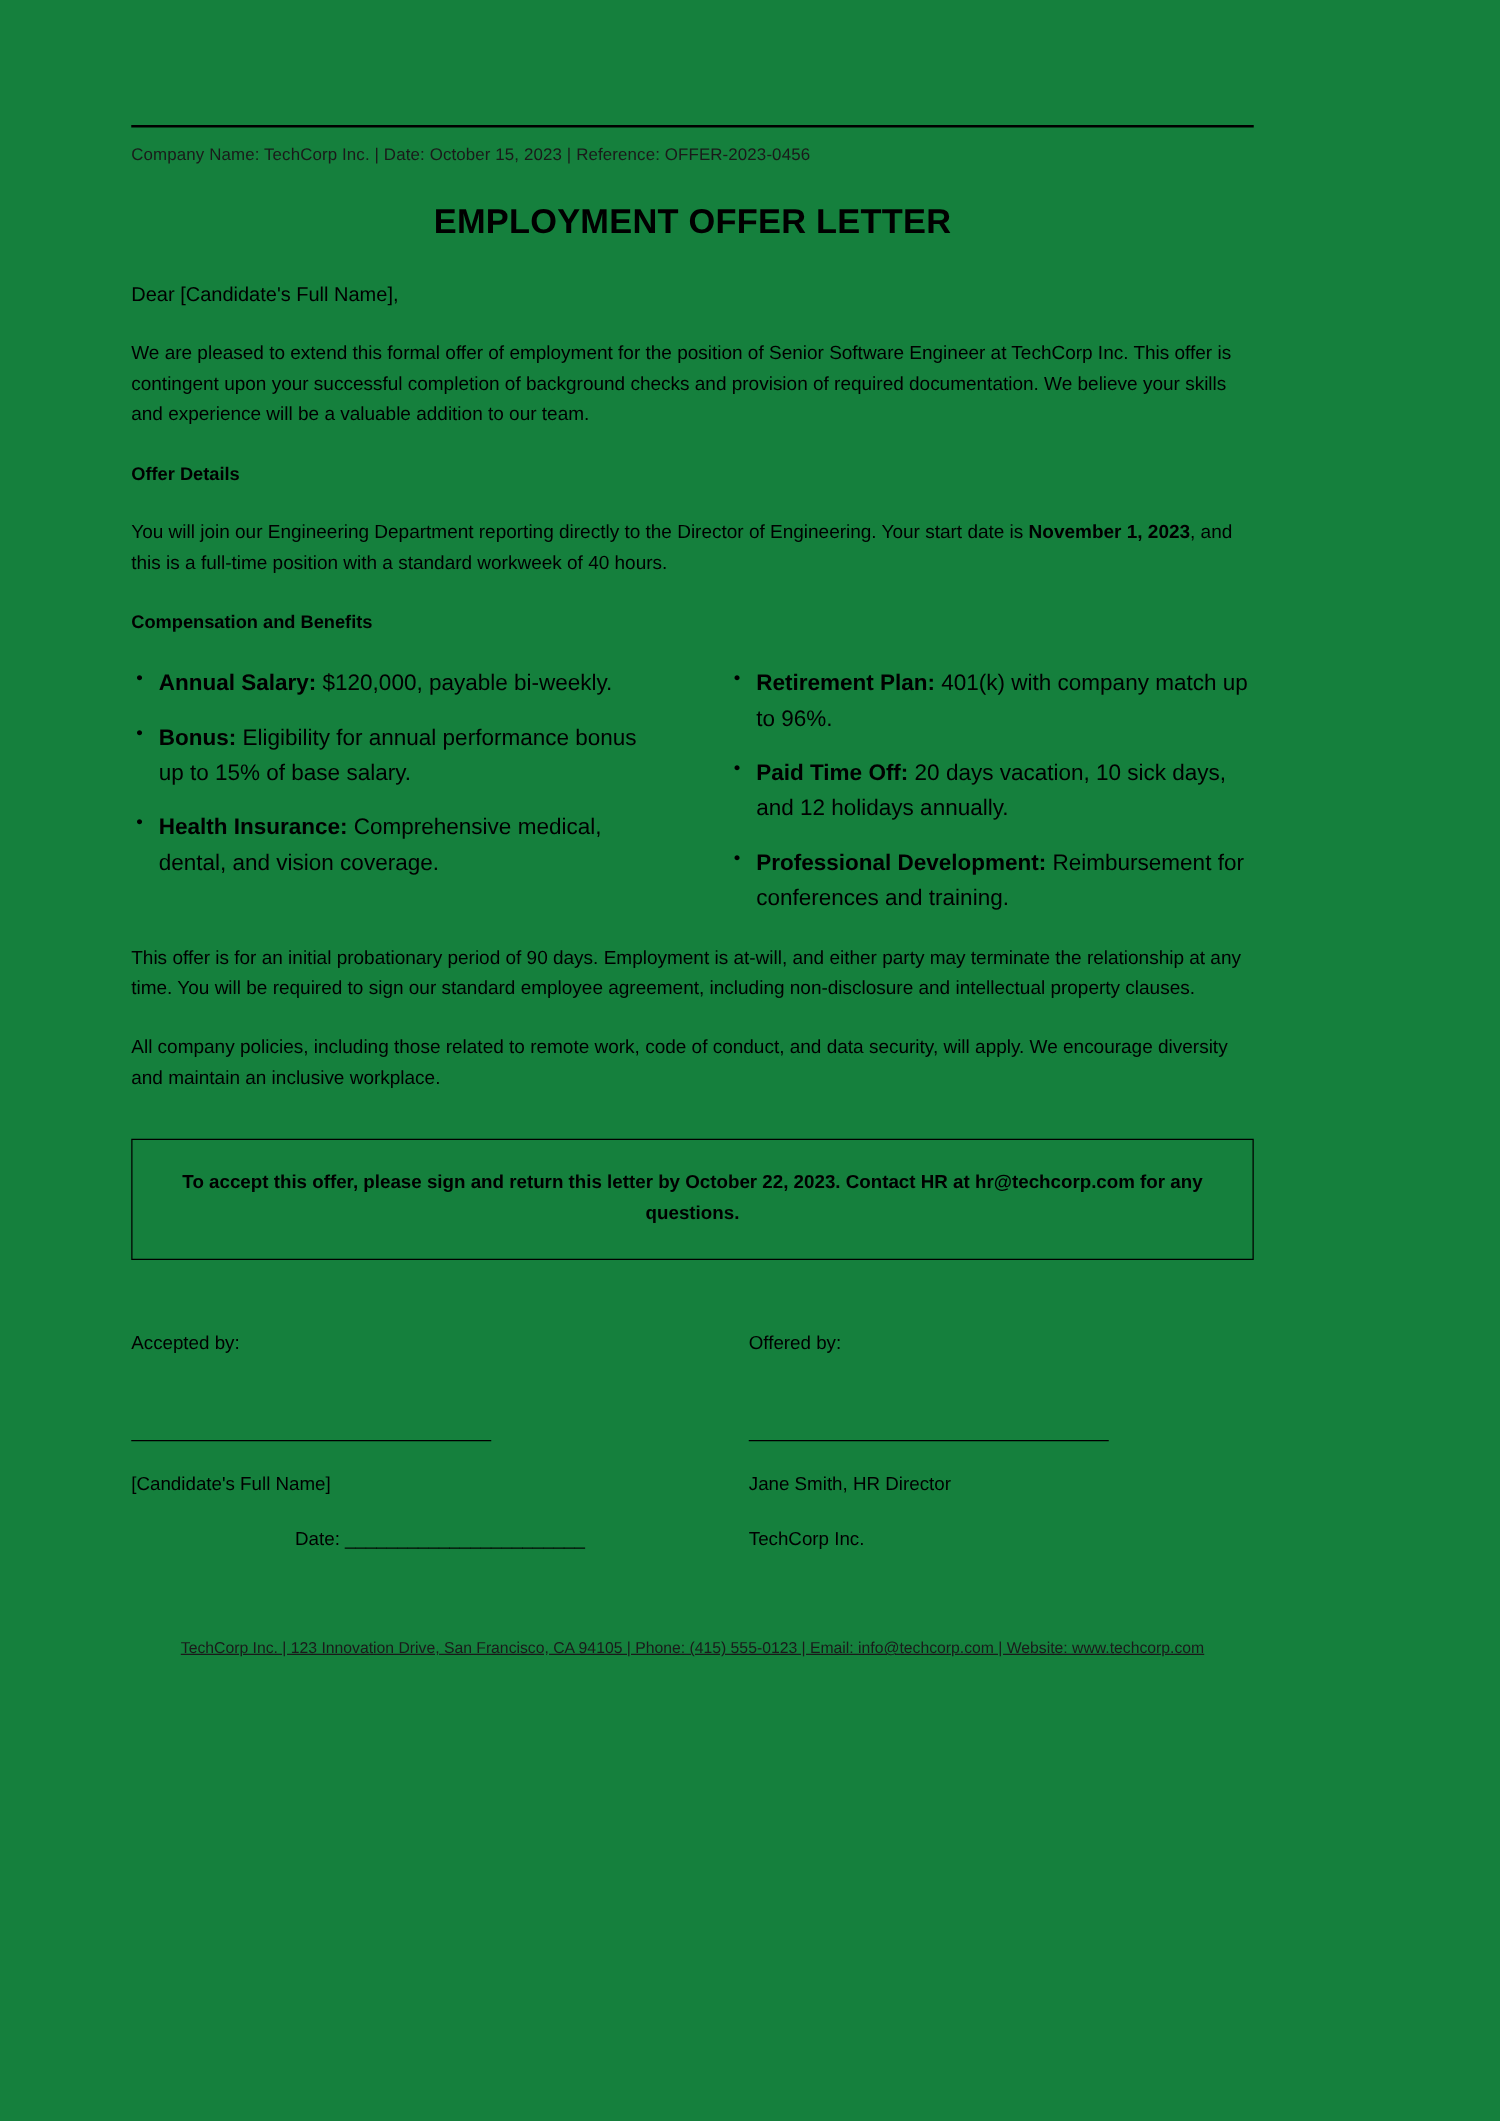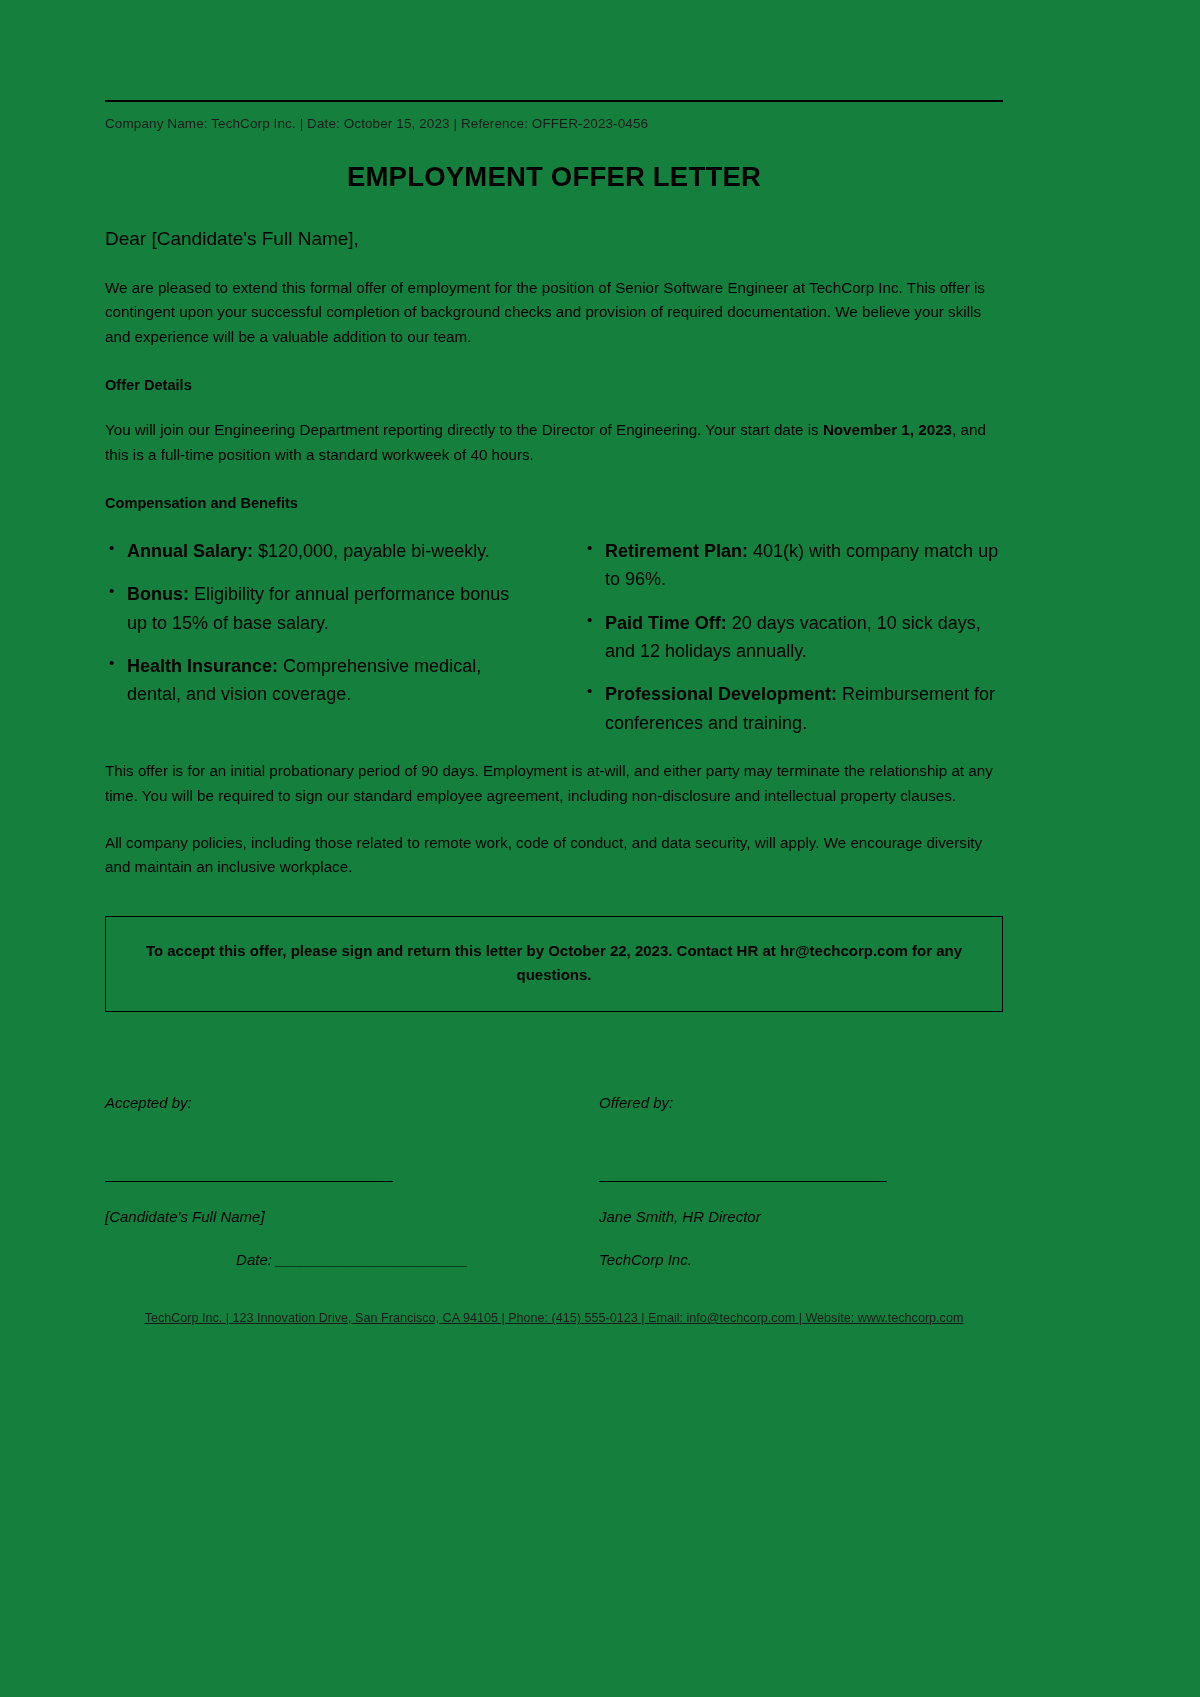--- a/index.html
+++ b/index.html
@@ -47,21 +47,21 @@
     margin-top: 28px;
     text-align: center;
     font-size: 27.5px;
     font-weight: bold;
     letter-spacing: 0.2px;
   }
 
   
   .salutation {
     margin-top: 32px;
-    font-size: 19px;
+    font-size: 16px;
     line-height: 1.5;
   }
   p.body-para {
     margin: 22px 0 0 0;
     font-size: 15.2px;
     line-height: 1.62;
     text-align: left;
   }
   h3.section-head {
     margin: 25px 0 0 0;
@@ -112,23 +112,22 @@
     border: 1.5px solid #000000;
     padding: 22px 28px 24px 28px;
     text-align: center;
     font-size: 15px;
     font-weight: bold;
     line-height: 1.62;
   }
 
   
   .signatures {
-    margin-top: 80px;
+    margin-top: 56px;
     display: flex;
-    font-style: italic;
   }
   .sig-col {
     width: 494px;
     box-sizing: border-box;
   }
   .sig-col.right { width: 404px; }
   .sig-intro {
     font-size: 15px;
     line-height: 1.5;
   }

